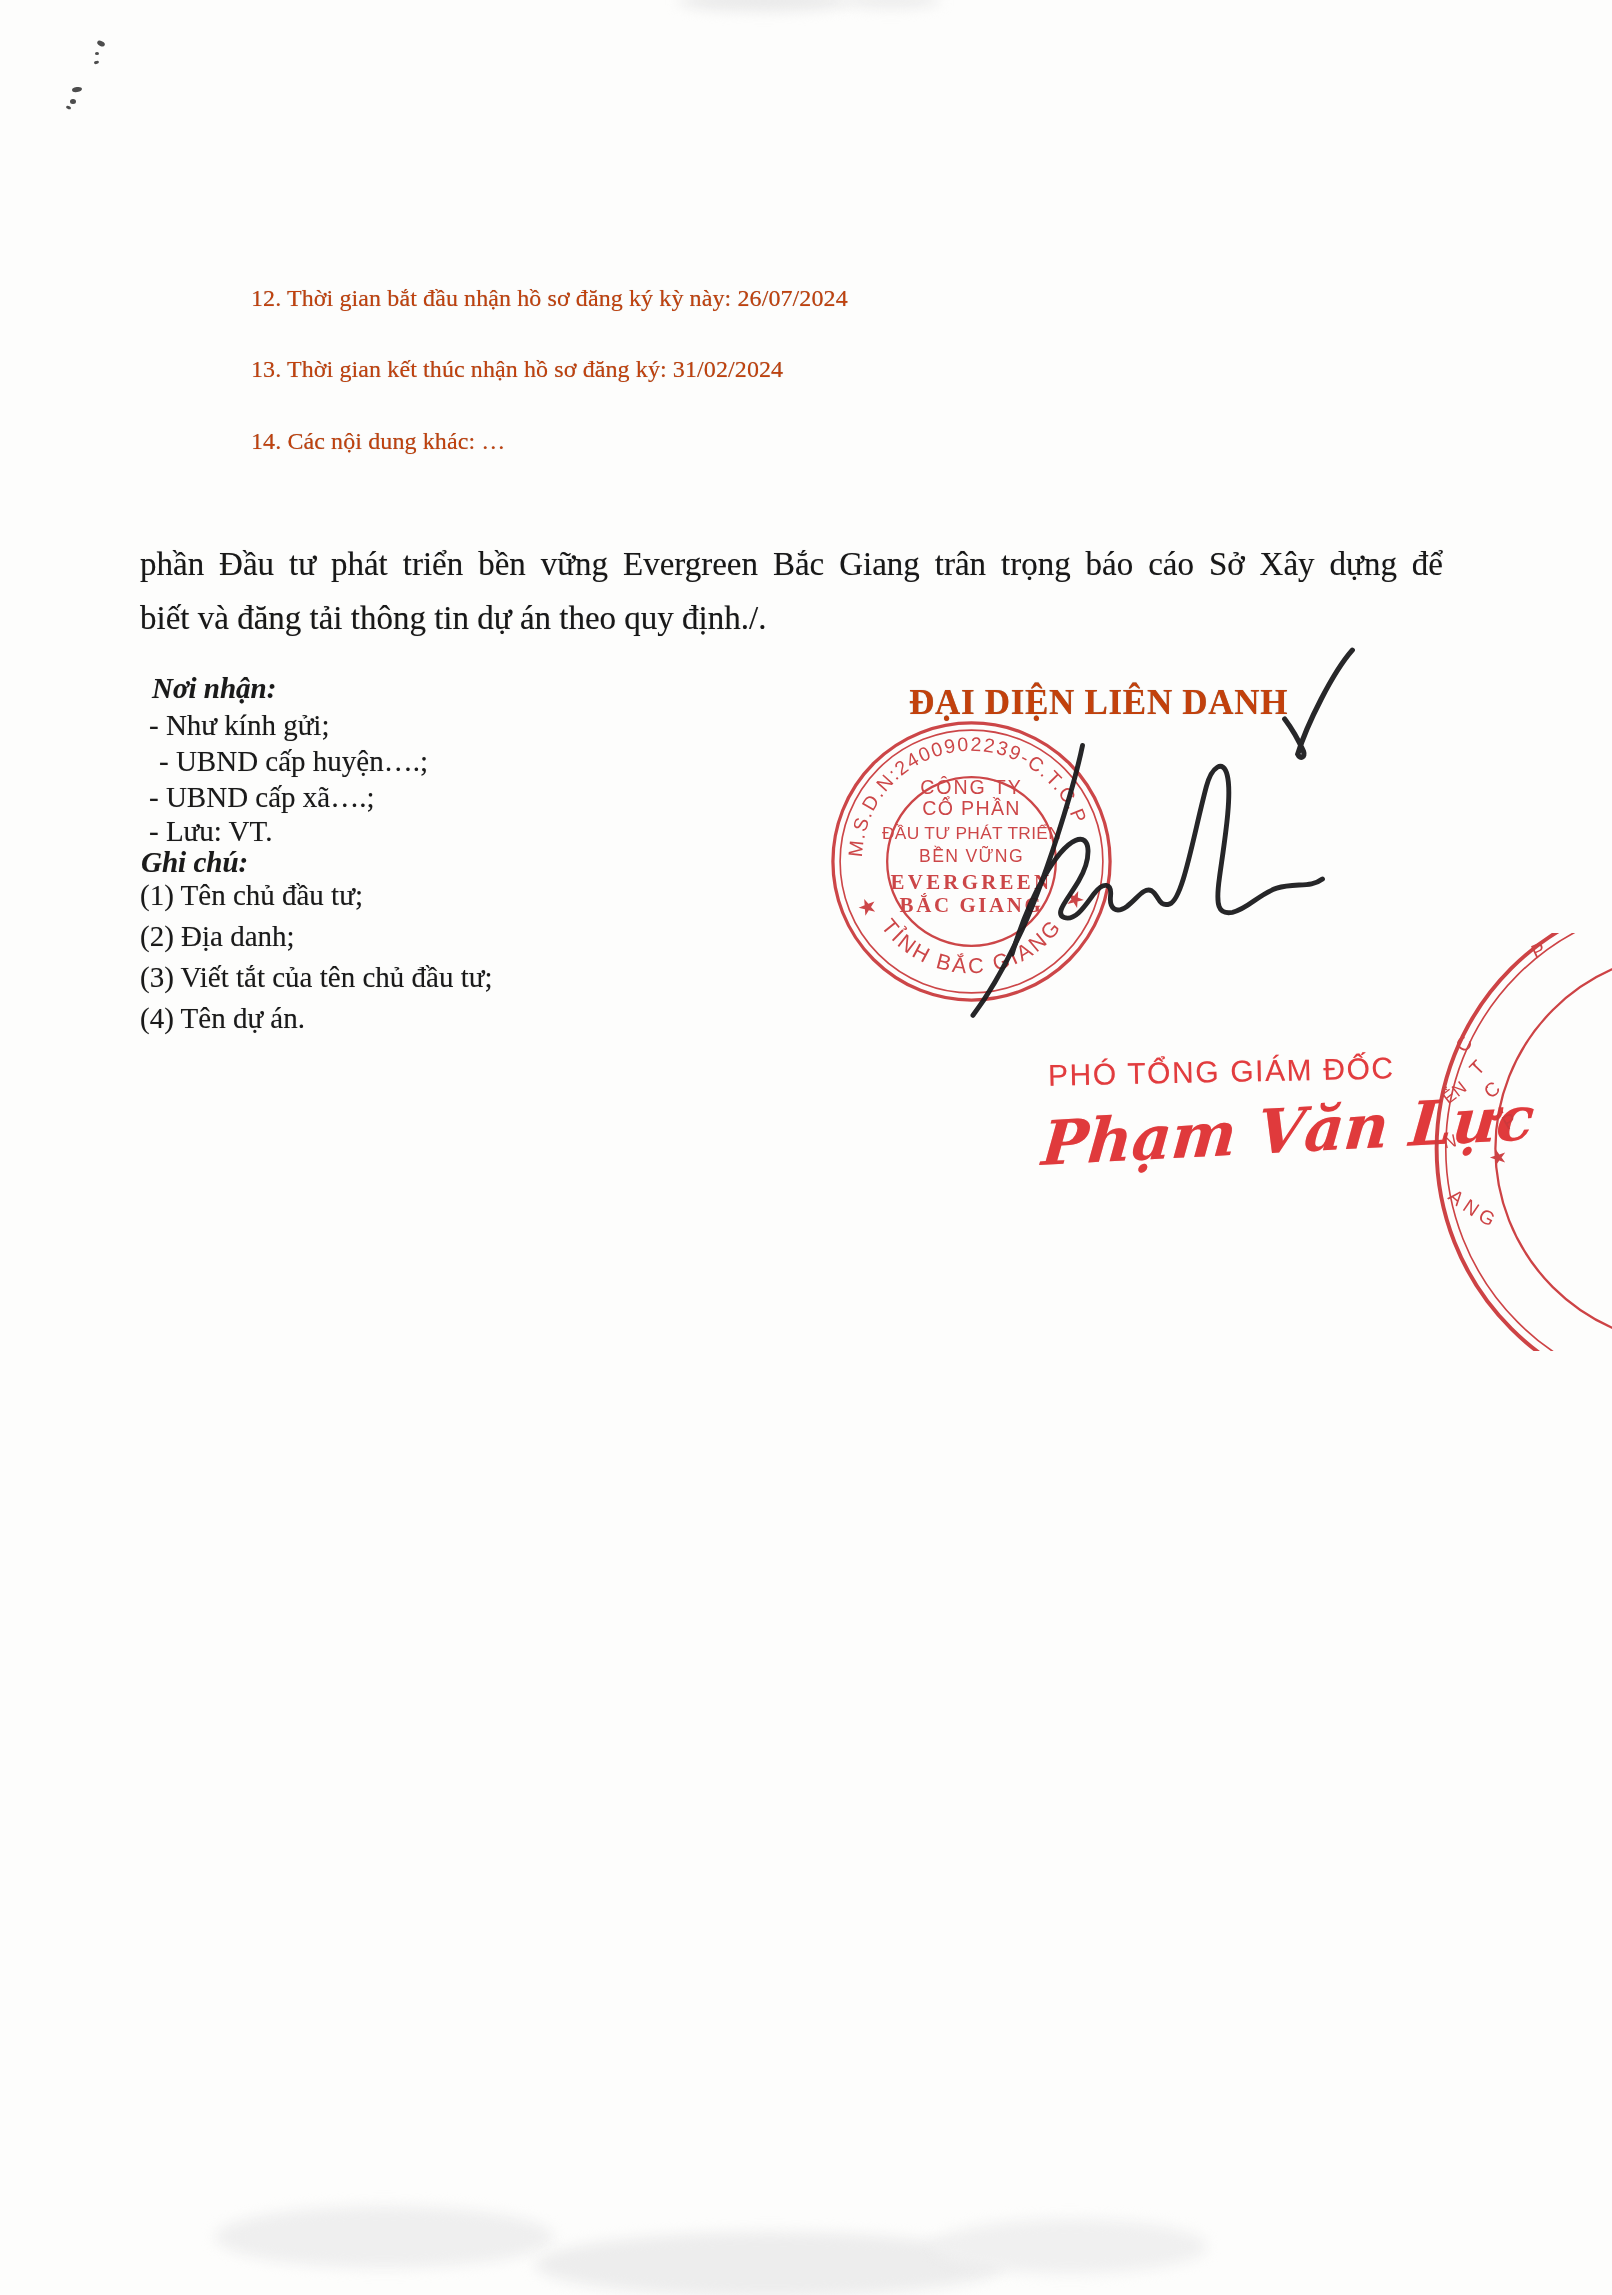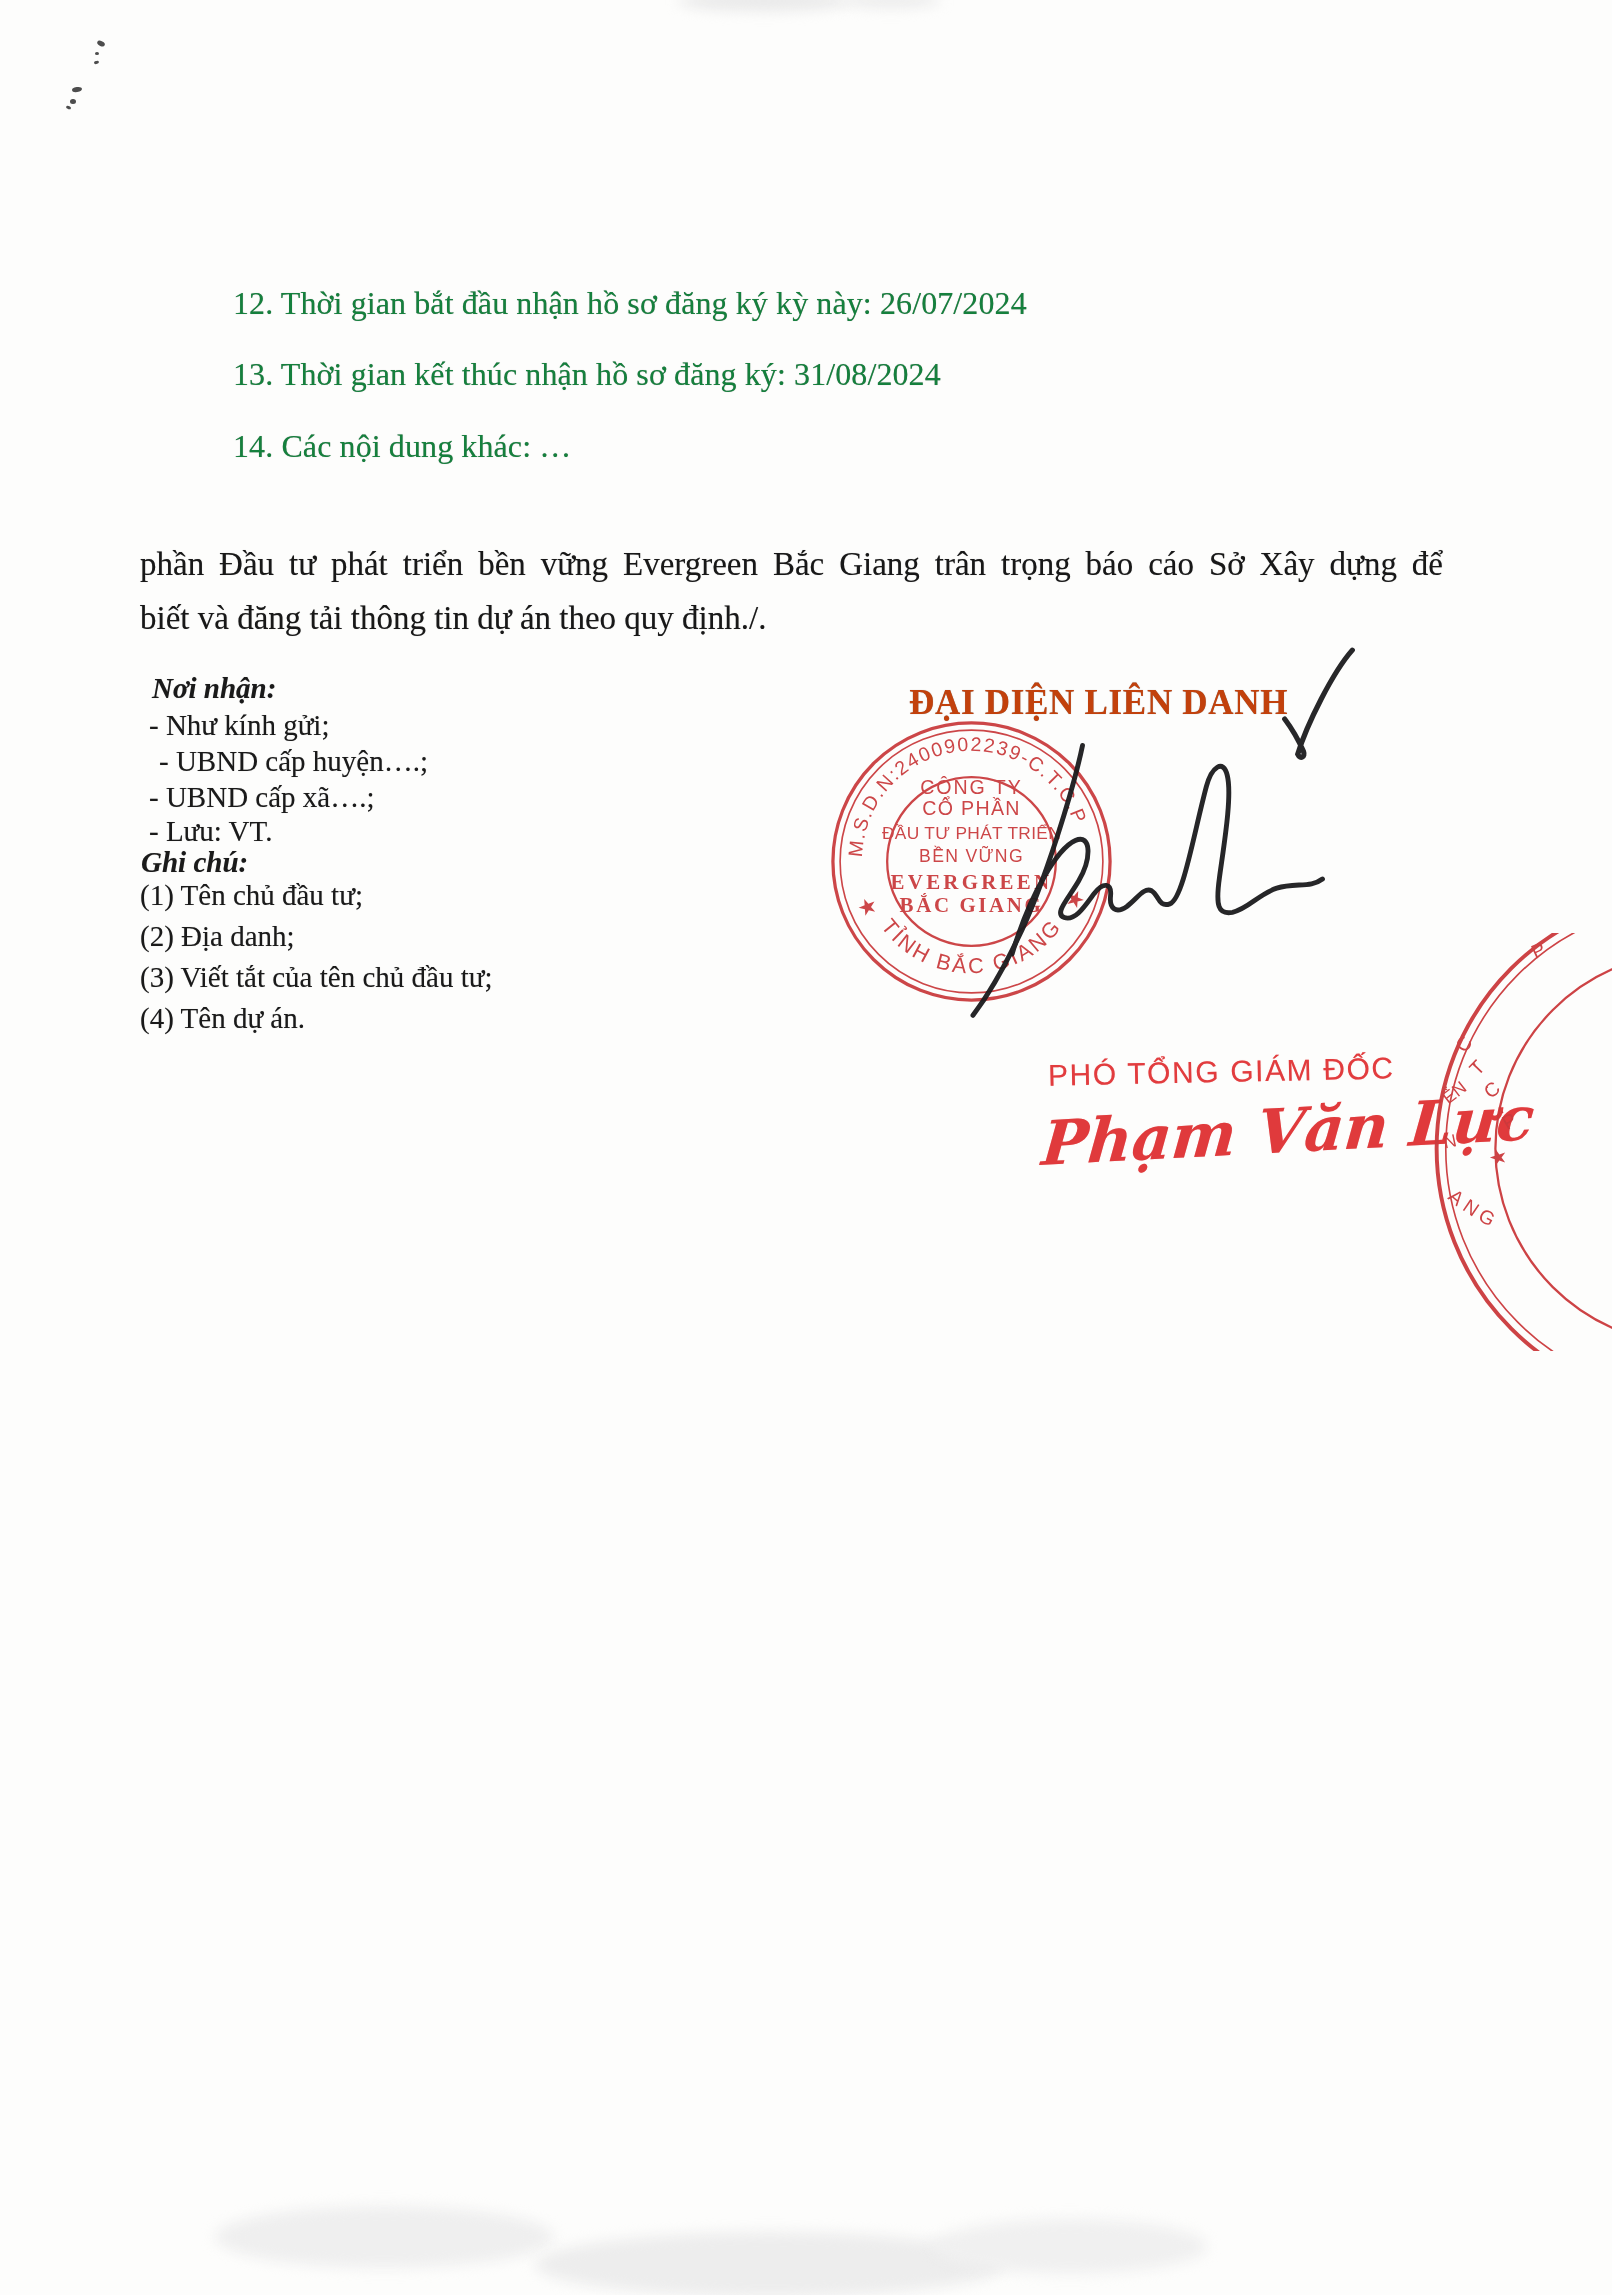--- a/index.html
+++ b/index.html
@@ -3,23 +3,24 @@
 <meta charset="utf-8">
 <style>
   html,body{margin:0;padding:0;background:#888;}
   #page{
     position:relative; width:1613px; height:2295px;
     background:#fdfdfc; overflow:hidden;
     font-family:"Liberation Serif","DejaVu Serif",serif;
     color:#151515;
   }
   .bodyline{
-    position:absolute; font-size:32px; white-space:nowrap;
-    color:#15803d; text-shadow:0 0 0.7px rgba(30,30,30,.45);
+    position:absolute; font-size:24px; white-space:nowrap;
+    color:#c2410c; text-shadow:0 0 0.7px rgba(30,30,30,.45);
     letter-spacing:0.1px;
+    margin-left:18px;
   }
   .para{
     position:absolute; left:140px; width:1303px; font-size:33px;
     color:#181818; text-shadow:0 0 0.7px rgba(30,30,30,.45);
     white-space:nowrap;
   }
   .para.justify{ white-space:normal; text-align:justify; text-align-last:justify; }
   .smalline{
     position:absolute; font-size:29px; white-space:nowrap;
     color:#1a1a1a; text-shadow:0 0 0.7px rgba(30,30,30,.4);
@@ -59,21 +60,21 @@
   <div class="speck" style="left:70px;top:99px;width:5.9px;height:5.2px;"></div>
   <div class="speck" style="left:66px;top:106px;width:4.6px;height:3.3px;transform:rotate(20deg);"></div>
 
   <div class="smudge" style="left:679px;top:-9.1px;width:170px;height:19.6px;background:#e9e9e9;"></div>
   <div class="smudge" style="left:842px;top:-7.8px;width:98px;height:15.7px;background:#ececec;"></div>
   <div class="smudge" style="left:215px;top:2206px;width:339px;height:62px;background:#efefef;"></div>
   <div class="smudge" style="left:535px;top:2232px;width:470px;height:65px;background:#ededed;"></div>
   <div class="smudge" style="left:933px;top:2219px;width:274px;height:55px;background:#f0f0f0;"></div>
 
   <div class="bodyline" style="left:233px;top:285px;">12. Thời gian bắt đầu nhận hồ sơ đăng ký kỳ này: 26/07/2024</div>
-  <div class="bodyline" style="left:233px;top:356px;">13. Thời gian kết thúc nhận hồ sơ đăng ký: 31/08/2024</div>
+  <div class="bodyline" style="left:233px;top:356px;">13. Thời gian kết thúc nhận hồ sơ đăng ký: 31/02/2024</div>
   <div class="bodyline" style="left:233px;top:428px;">14. Các nội dung khác: …</div>
 
   <div class="para justify" style="top:546px;">phần Đầu tư phát triển bền vững Evergreen Bắc Giang trân trọng báo cáo Sở Xây dựng để</div>
   <div class="para" style="top:600px;">biết và đăng tải thông tin dự án theo quy định./.</div>
 
   <div class="smalline head-italic" style="left:152px;top:672px;">Nơi nhận:</div>
   <div class="smalline" style="left:149px;top:709px;">- Như kính gửi;</div>
   <div class="smalline" style="left:159px;top:745px;">- UBND cấp huyện….;</div>
   <div class="smalline" style="left:149px;top:781px;">- UBND cấp xã….;</div>
   <div class="smalline" style="left:149px;top:815px;">- Lưu: VT.</div>

